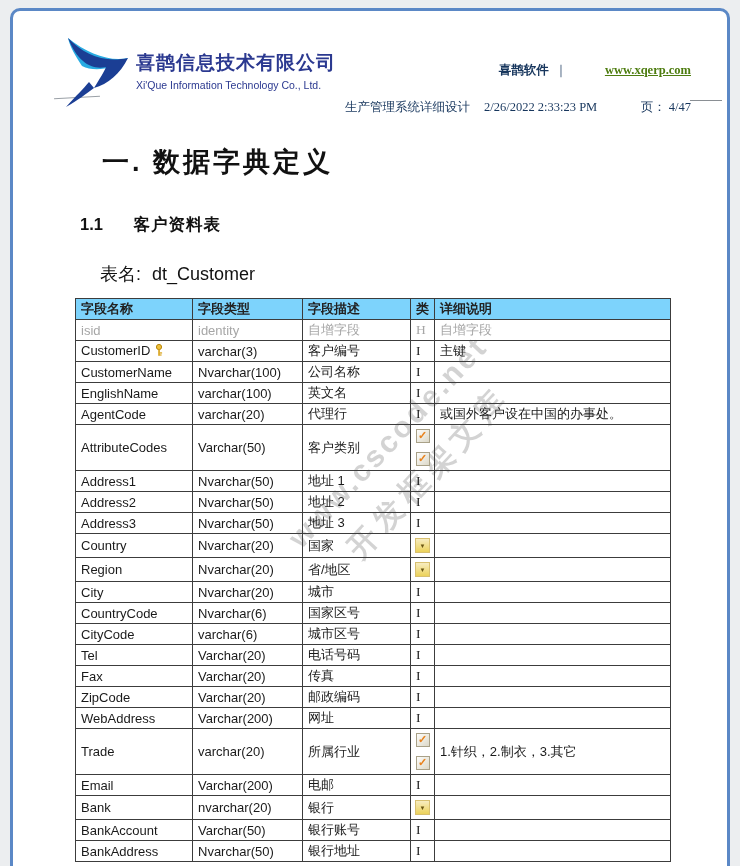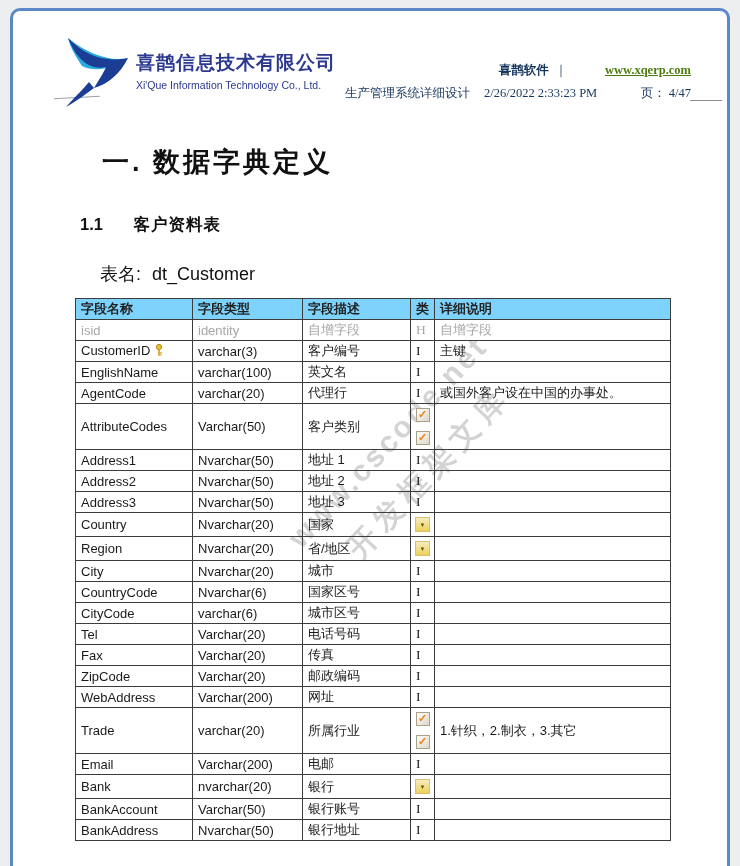--- a/index.html
+++ b/index.html
@@ -12,21 +12,21 @@
   .logo-text{position:absolute;left:136px;top:50px;z-index:2;}
   .logo-cn{font-size:19px;font-weight:bold;color:#2b3990;letter-spacing:1px;}
   .logo-en{font-size:10.5px;font-weight:normal;color:#2b3990;margin-top:3px;}
   .logo-swoosh{position:absolute;left:54px;top:97px;width:46px;height:1px;background:#9aa0a6;z-index:1;transform:rotate(-3deg);}
 
   .header-right{position:absolute;left:345px;top:62px;width:346px;z-index:2;color:#17365d;
     font-family:"Liberation Serif",serif;font-size:12.5px;}
   .hr-line1{text-align:right;font-weight:bold;}
   .hr-line1 .sep{margin:0 6px;font-weight:normal;color:#17365d;}
   .hr-line1 a{color:#4d7c0f;font-weight:bold;margin-left:32px;}
-  .hr-line2{display:flex;justify-content:space-between;margin-top:6px;}
+  .hr-line2{display:flex;justify-content:space-between;margin-top:20px;}
   .hr-line2 .left-group span{margin-right:14px;}
   .header-dash{position:absolute;left:690px;top:100px;width:32px;height:1px;background:#8a8f94;z-index:2;}
 
   
   .h1{position:absolute;left:84px;top:144px;font-size:27px;font-weight:bold;color:#111;
     letter-spacing:3px;z-index:2;margin-left:18px;}
   .h2{position:absolute;left:80px;top:214px;font-size:16.5px;font-weight:bold;color:#111;z-index:2;}
   .h2 .sec-title{margin-left:26px;letter-spacing:1px;}
   .tbl-name{position:absolute;left:100px;top:262px;font-size:18px;color:#111;z-index:2;}
   .tbl-name .val{margin-left:6px;font-family:"Liberation Sans",sans-serif;}
@@ -136,20 +136,27 @@
                 <rect x="4.2" y="5.4" width="1.7" height="6.4" fill="#d9a520"></rect>
                 <rect x="5.9" y="8.3" width="2.2" height="1.3" fill="#d9a520"></rect>
                 <rect x="5.9" y="10.4" width="1.7" height="1.2" fill="#d9a520"></rect>
               </svg></span></td>
           <td class="c-type">varchar(3)</td>
           <td class="c-desc">客户编号</td>
           <td class="c-flag"><span class="flag">I</span></td>
           <td class="c-note">主键</td>
         </tr>
         <tr>
+          <td class="c-name"><span>CustomerName</span></td>
+          <td class="c-type">Nvarchar(100)</td>
+          <td class="c-desc">公司名称</td>
+          <td class="c-flag"><span class="flag">I</span></td>
+          <td class="c-note"></td>
+        </tr>
+        <tr>
           <td class="c-name"><span>EnglishName</span></td>
           <td class="c-type">varchar(100)</td>
           <td class="c-desc">英文名</td>
           <td class="c-flag"><span class="flag">I</span></td>
           <td class="c-note"></td>
         </tr>
         <tr>
           <td class="c-name"><span>AgentCode</span></td>
           <td class="c-type">varchar(20)</td>
           <td class="c-desc">代理行</td>

